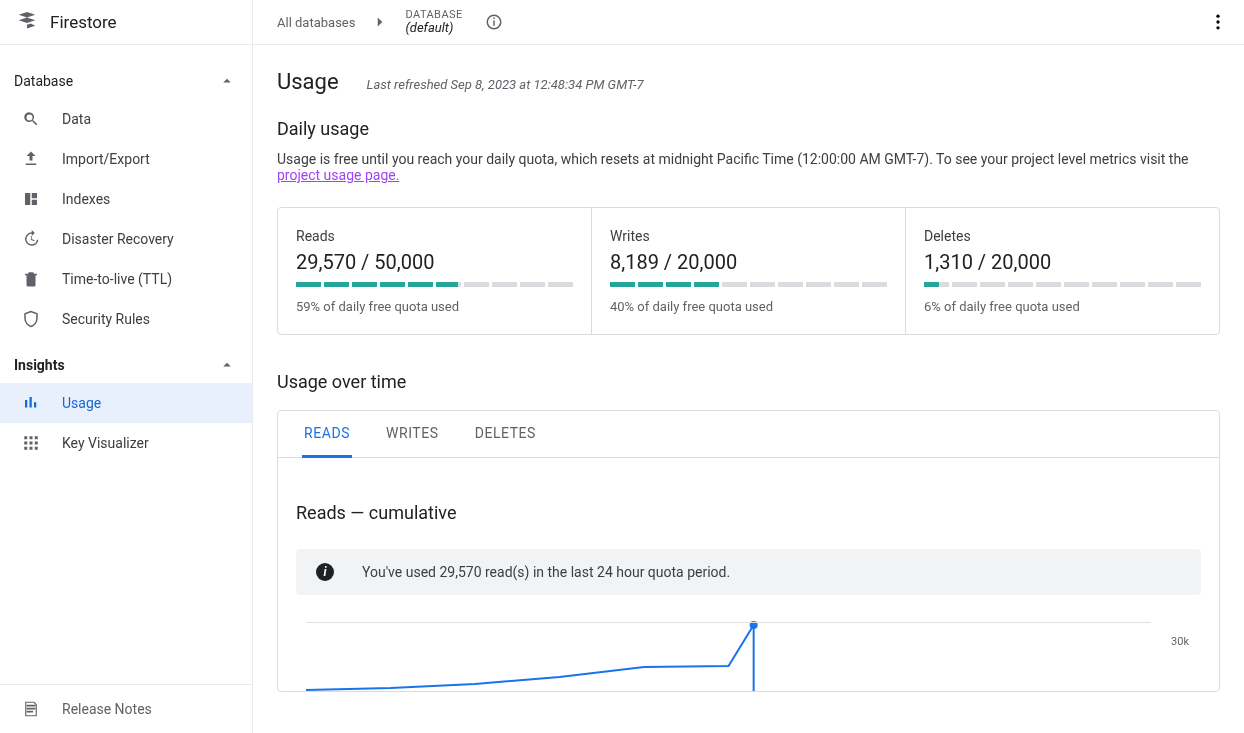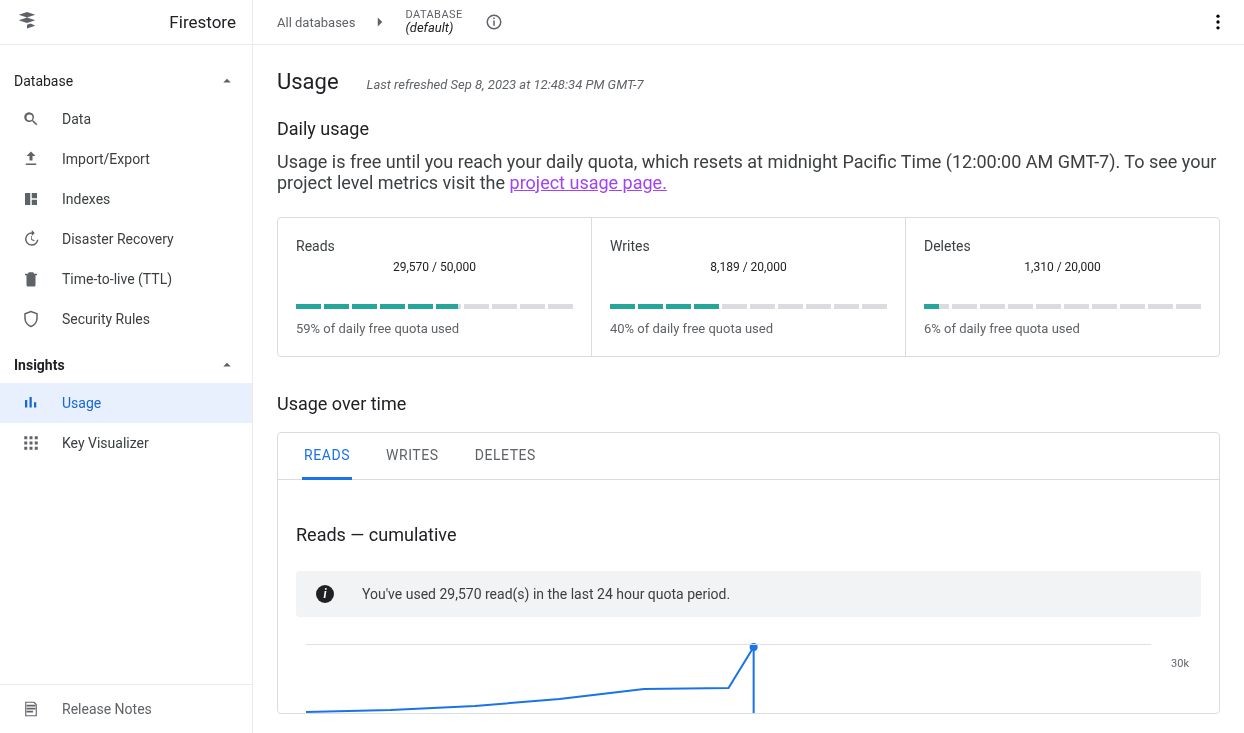--- a/index.html
+++ b/index.html
@@ -21,21 +21,20 @@
     flex-direction: column;
     flex-shrink: 0;
   }
   .sidebar-header {
     display: flex;
     align-items: center;
     height: 45px;
     padding: 0 16px;
     border-bottom: 1px solid #e8eaed;
     gap: 12px;
-    justify-content: space-between;
   }
   .sidebar-header .title {
     font-size: 17px;
     color: #202124;
   }
   .nav { padding-top: 18px; flex: 1; overflow: hidden; }
   .nav-section-header {
     display: flex;
     align-items: center;
     height: 36px;
@@ -85,37 +84,37 @@
   .breadcrumb .chevron-right { color: #5f6368; }
   .breadcrumb-spacer { flex: 1; }
   .more-vert { width: 32px; height: 32px; display: flex; align-items: center; justify-content: center; border-radius: 50%; color: #1a73e8; cursor: pointer; }
 
   .content { padding: 24px; overflow: auto; flex: 1; }
   .page-title-row { display: flex; align-items: baseline; gap: 28px; margin-bottom: 24px; }
   .page-title { font-size: 22px; font-weight: 400; }
   .refreshed { font-style: italic; color: #5f6368; font-size: 13px; }
 
   .section-title { font-size: 18px; font-weight: 400; margin-bottom: 12px; }
-  .section-desc { font-size: 18px; color: #3c4043; margin-bottom: 24px; }
+  .section-desc { font-size: 14px; color: #3c4043; margin-bottom: 24px; }
   .section-desc a { color: #a142f4; text-decoration: underline; }
 
   .quota-row {
     display: flex;
     border: 1px solid #dadce0;
     border-radius: 4px;
     margin-bottom: 36px;
   }
   .quota-card {
     flex: 1;
     padding: 20px 18px;
     border-left: 1px solid #dadce0;
   }
   .quota-card:first-child { border-left: none; }
   .quota-card .metric-name { font-size: 14px; color: #3c4043; margin-bottom: 6px; }
-  .quota-card .metric-value { font-size: 12px; color: #202124; margin-bottom: 30px; text-align: center; }
+  .quota-card .metric-value { font-size: 20px; color: #202124; margin-bottom: 8px; }
   .segmented-bar { display: flex; gap: 3px; margin-bottom: 12px; }
   .seg {
     height: 5px;
     flex: 1;
     background: #dadce0;
   }
   .seg.filled { background: #26a69a; }
   .seg.partial { background: linear-gradient(to right, #26a69a var(--p,50%), #dadce0 var(--p,50%)); }
   .quota-card .pct-text { font-size: 13px; color: #5f6368; }
 

